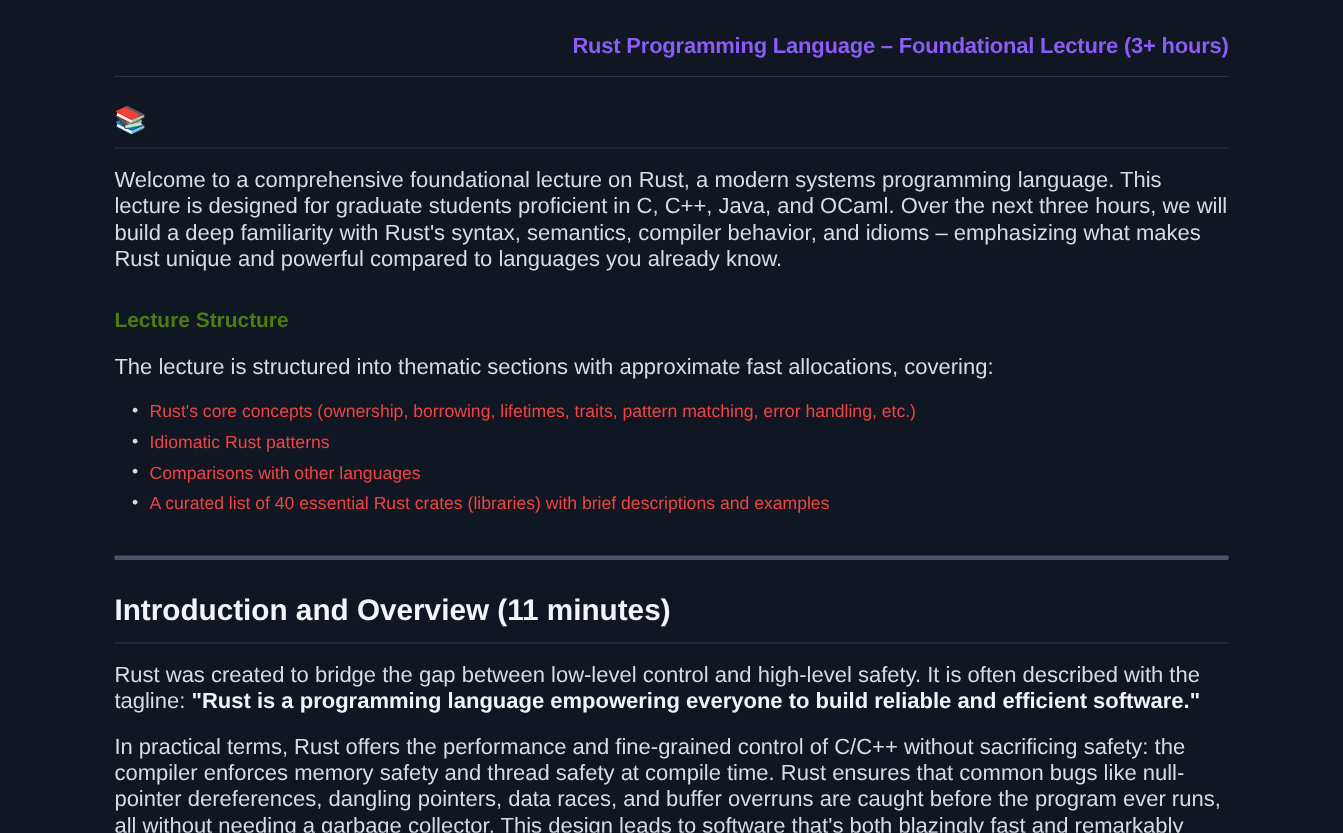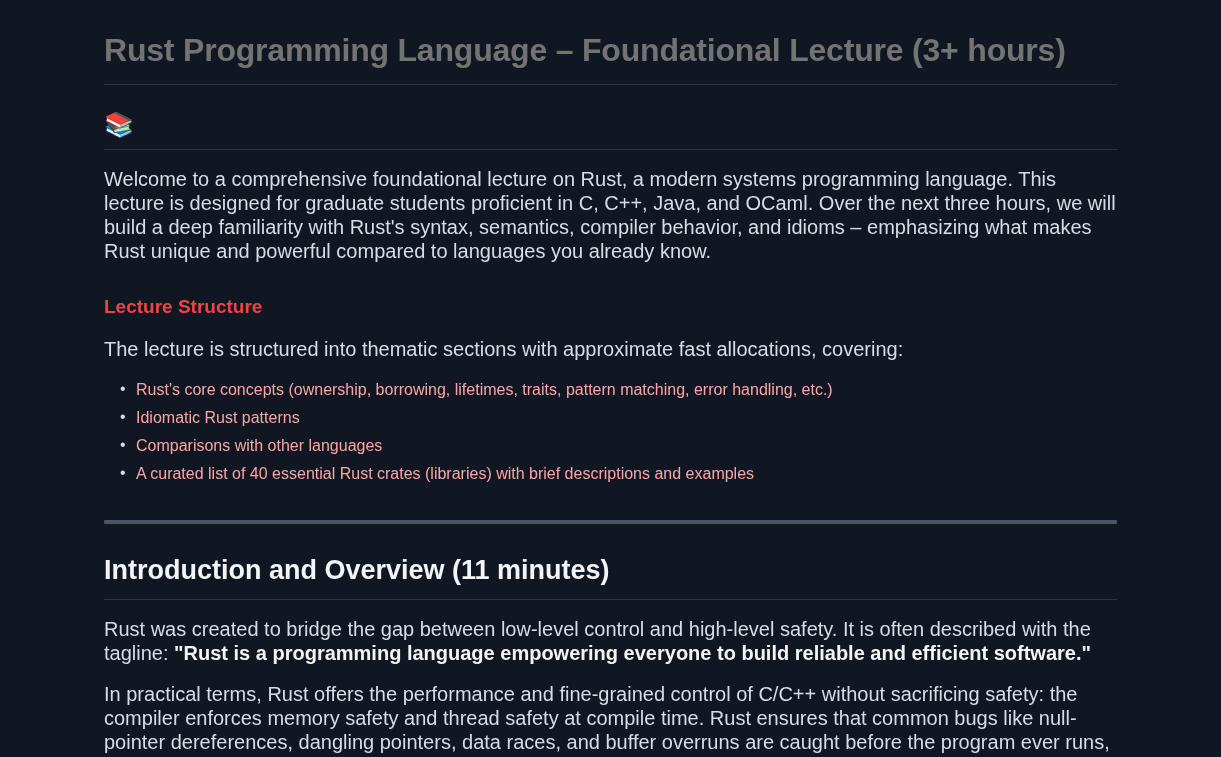--- a/index.html
+++ b/index.html
@@ -17,28 +17,29 @@
 
   .page {
     width: 1013px;
     margin: 0 auto;
     padding-top: 30px;
     box-sizing: content-box;
   }
 
   
   .doc-title {
-    font-size: 32px;
+    font-size: 20px;
     font-weight: bold;
     line-height: 1.25;
-    color: #737373;
+    color: #8b5cf6;
     margin: 0 0 14px 0;
     padding: 0 0 14px 0;
     border-bottom: 1px solid #2d3340;
     letter-spacing: -0.2px;
+    text-align: right;
   }
 
   .section-title {
     font-size: 27px;
     font-weight: bold;
     line-height: 1.25;
     color: #f2f4f8;
     margin: 28px 0 12px 0;
     padding: 0 0 12px 0;
     border-bottom: 1px solid #2d3340;
@@ -49,21 +50,21 @@
 
   .section-title .emoji {
     font-size: 24px;
     line-height: 1;
     display: inline-block;
   }
 
   .sub-title {
     font-size: 19px;
     font-weight: bold;
-    color: #ef4444;
+    color: #4d7c0f;
     margin: 32px 0 0 0;
     line-height: 1.3;
   }
 
   
   p.body-text {
     font-size: 20px;
     line-height: 24px;
     color: #d8dce4;
     margin: 17px 0 0 0;
@@ -77,21 +78,21 @@
 
   ul.bullet-list {
     margin: 17px 0 0 0;
     padding-left: 32px;
     list-style: none;
   }
 
   ul.bullet-list li {
     font-size: 16px;
     line-height: 24px;
-    color: #fca5a5;
+    color: #ef4444;
     margin: 0 0 4px 0;
     position: relative;
   }
 
   ul.bullet-list li::before {
     content: "•";
     position: absolute;
     left: -16px;
     top: -1px;
     color: #d8dce4;

